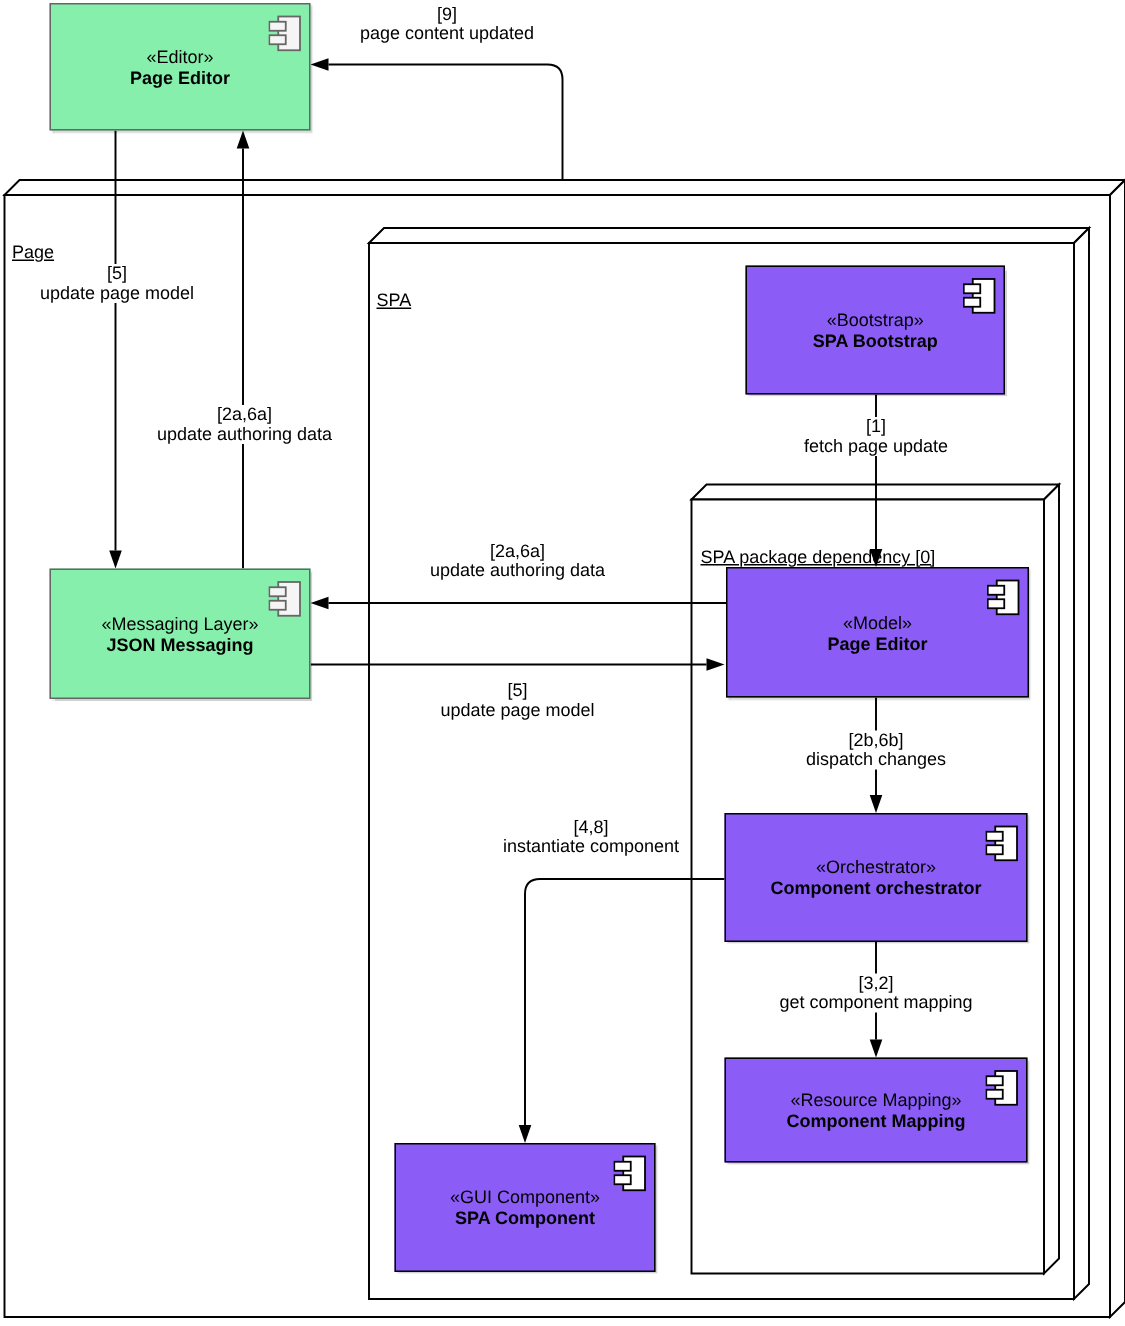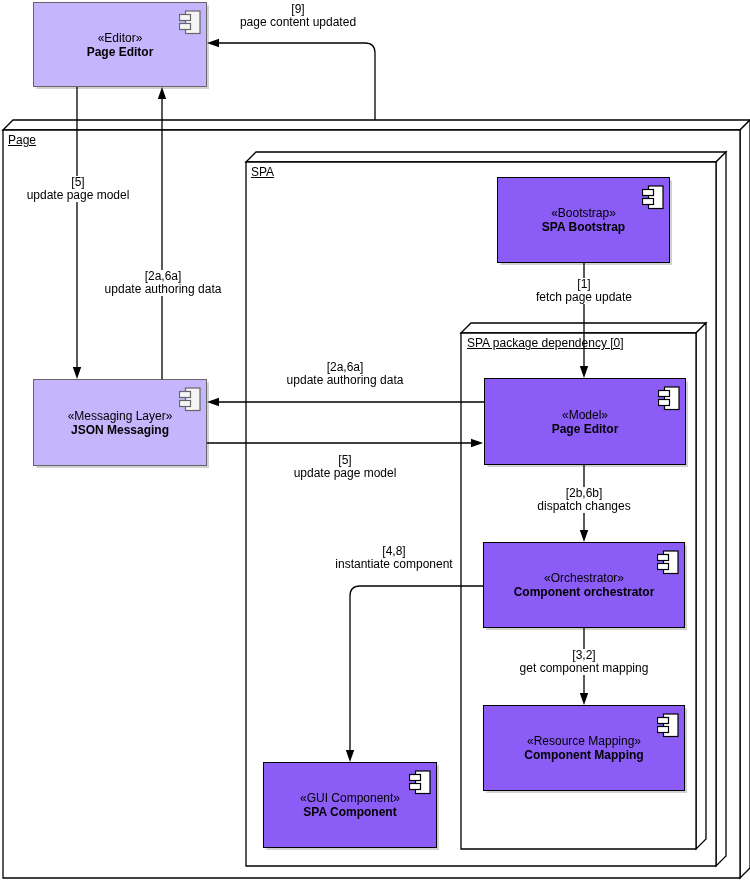--- a/index.html
+++ b/index.html
@@ -9,28 +9,29 @@
   }
   #wires{position:absolute;left:0;top:0;}
   
   .node-shape{fill:#ffffff;stroke:#000000;stroke-width:1.3;stroke-linejoin:miter;}
   .wire{fill:none;stroke:#000000;stroke-width:1.3;}
   .ahead{fill:#000000;stroke:none;}
   
   .clabel{
     position:absolute;font-size:12px;line-height:14px;text-decoration:underline;
     white-space:nowrap;
+    margin-top:28px;
   }
   
   .comp{
     position:absolute;box-sizing:border-box;background:#8b5cf6;border:1px solid #000000;
     display:flex;align-items:center;justify-content:center;text-align:center;
     box-shadow:1.5px 1.5px 1px rgba(0,0,0,0.18);
   }
-  .comp.gray{background:#c4b5fd;border-color:#666666;}
+  .comp.gray{background:#86efac;border-color:#666666;}
   .ctext{font-size:12px;line-height:14px;white-space:nowrap;}
   .cname{font-weight:bold;}
   .icon{position:absolute;top:7px;right:5px;width:22px;height:25px;}
   .icon rect{fill:#ffffff;stroke:#000000;stroke-width:1.2;}
   .comp.gray .icon rect{fill:#f5f5f5;stroke:#666666;}
   
   .elabel{
     position:absolute;transform:translateX(-50%);text-align:center;background:#ffffff;
     font-size:12px;line-height:13px;white-space:nowrap;padding:0 2px;
   }
@@ -173,21 +174,21 @@
         <rect x="0.5" y="4.5" width="11" height="6"></rect>
         <rect x="0.5" y="13.5" width="11" height="6"></rect>
       </svg>
     </span>
     <div class="ctext">
       <div class="stereo">«Orchestrator»</div>
       <div class="cname">Component orchestrator</div>
     </div>
   </div>
 
-  <div class="comp" style="left:483px;top:705px;width:202px;height:86px">
+  <div class="comp" style="left:483px;top:705px;width:202px;height:70px">
     <span class="icon">
       <svg width="22" height="25" viewBox="0 0 22 25">
         <rect x="6.5" y="1" width="14.5" height="22.5"></rect>
         <rect x="0.5" y="4.5" width="11" height="6"></rect>
         <rect x="0.5" y="13.5" width="11" height="6"></rect>
       </svg>
     </span>
     <div class="ctext">
       <div class="stereo">«Resource Mapping»</div>
       <div class="cname">Component Mapping</div>

